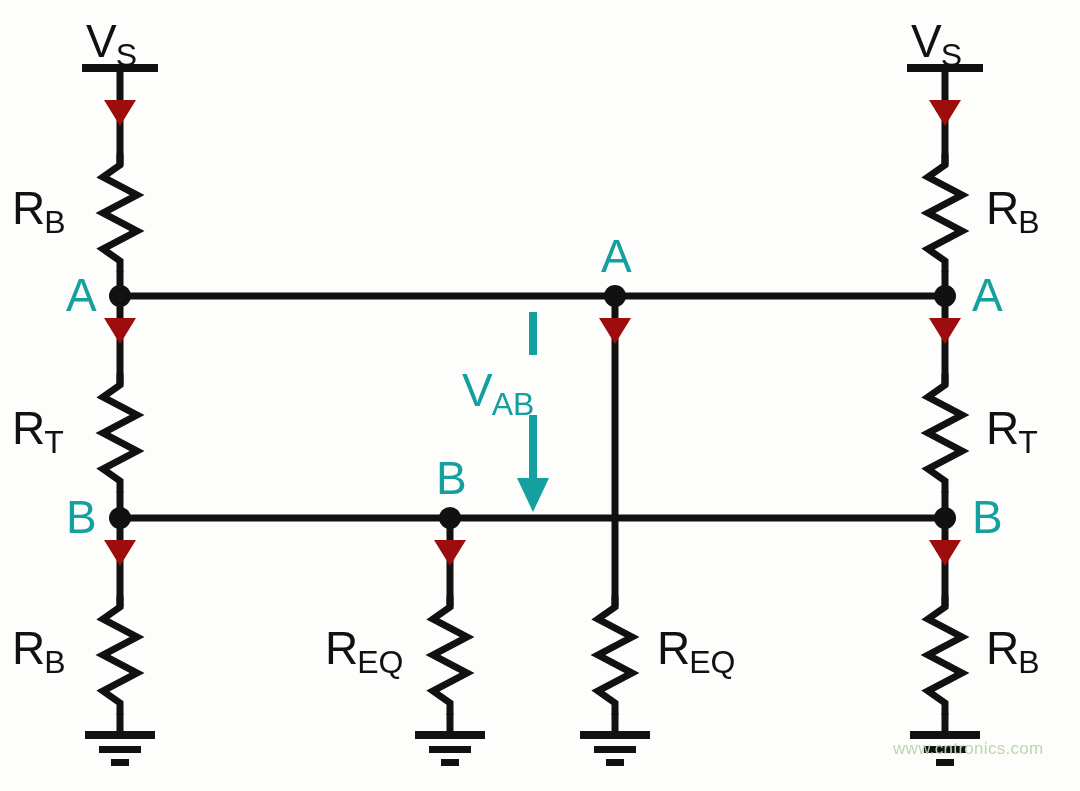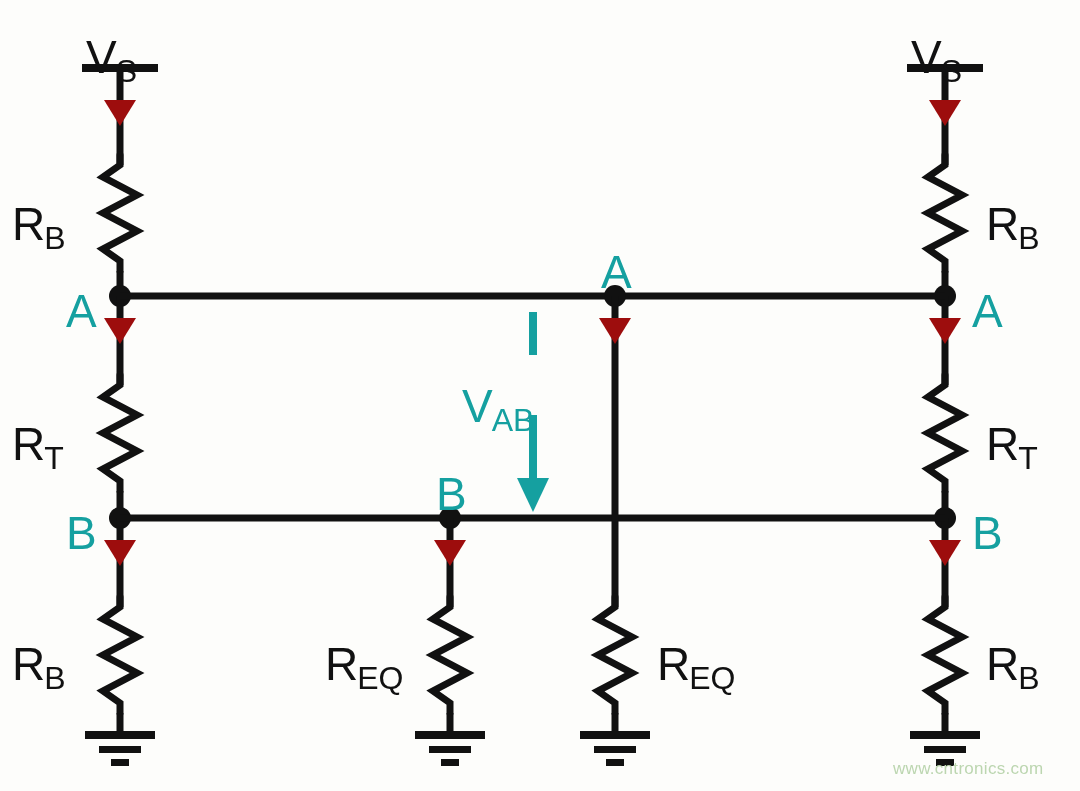--- a/index.html
+++ b/index.html
@@ -23,21 +23,20 @@
     left: 0;
     top: 0;
     width: 1080px;
     height: 791px;
   }
   .lbl {
     position: absolute;
     white-space: nowrap;
     line-height: 1;
     user-select: none;
-    margin-top: 16px;
   }
   .lbl-black {
     color: #111111;
   }
   .lbl-teal {
     color: #15A0A0;
   }
   .lbl .main {
     font-size: 46px;
   }
@@ -204,15 +203,15 @@
   <div class="lbl lbl-teal node-lbl" style="left:66px; top:494px;">B</div>
 
   <div class="lbl lbl-teal node-lbl" style="left:436px; top:455px;">B</div>
 
   <div class="lbl lbl-teal node-lbl" style="left:972px; top:494px;">B</div>
 
   <div class="lbl lbl-teal" style="left:462px; top:367px;">
     <span class="main">V</span><span class="sub">AB</span>
   </div>
 
-  <div class="watermark" style="left:893px; top:759px;">www.cntronics.com</div>
+  <div class="watermark" style="left:893px; top:739px;">www.cntronics.com</div>
 
 </div>
 
 </body></html>

